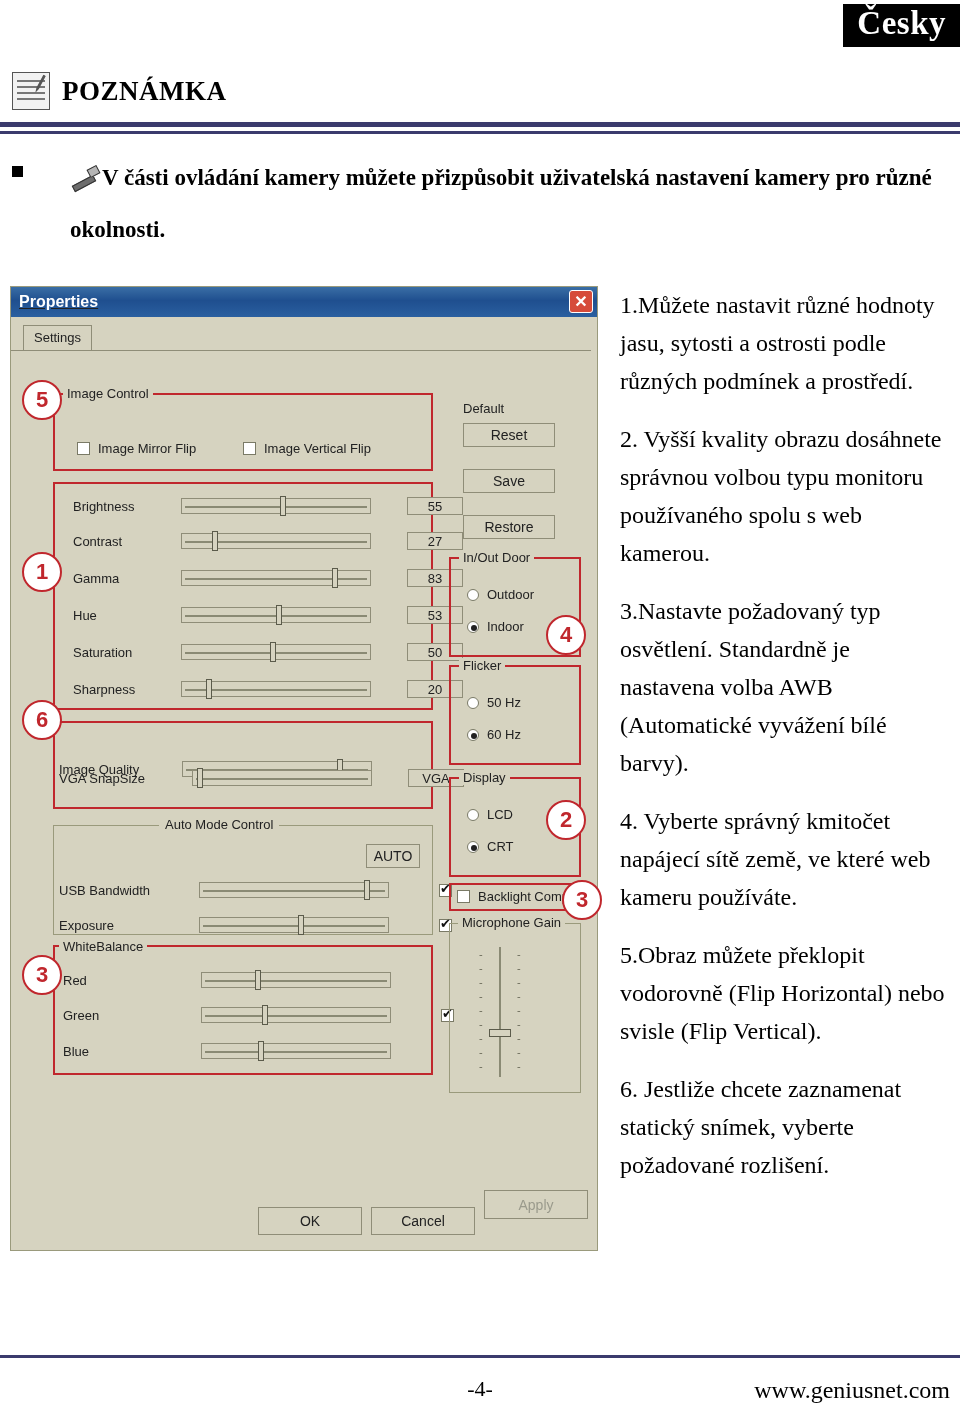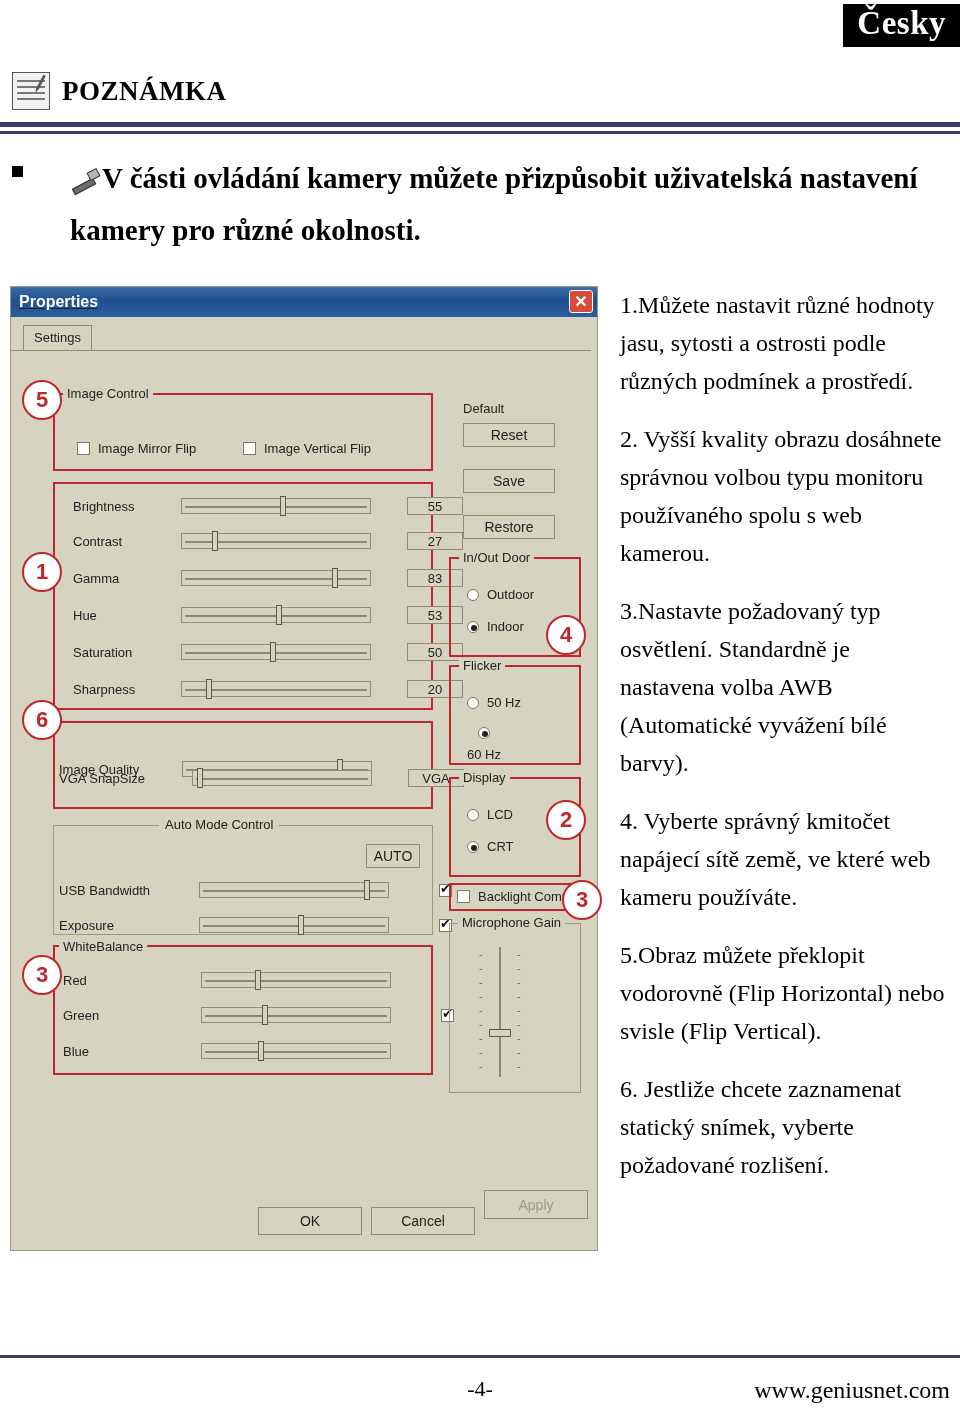--- a/index.html
+++ b/index.html
@@ -56,21 +56,21 @@
   
   .bullet-block {
     position: absolute; left: 8px; top: 152px; width: 930px;
   }
   .bullet-sq {
     position: absolute; left: 4px; top: 14px;
     width: 11px; height: 11px; background: #000;
   }
   .bullet-text {
     margin-left: 62px;
-    font-weight: bold; font-size: 29px; line-height: 52px;
+    font-weight: bold; font-size: 23px; line-height: 52px;
   }
   .tool-icon {
     display: inline-block; width: 30px; height: 24px;
     position: relative; vertical-align: -5px; margin-right: 2px;
   }
   .tool-icon .bar {
     position:absolute; left:2px; bottom:3px; width:24px; height:7px;
     background:#6d6d6d; transform: rotate(-28deg); border:1px solid #333;
   }
   .tool-icon .head {
@@ -397,21 +397,21 @@
       <span>Indoor</span>
     </div>
 
     <div class="grp redbox" style="left:438px; top:348px; width:132px; height:100px;">
       <div class="grp-lbl">Flicker</div>
     </div>
     <div style="position:absolute; left:456px; top:378px; display:flex; align-items:center; gap:8px;">
       <span class="radio"></span>
       <span>50 Hz</span>
     </div>
-    <div style="position:absolute; left:456px; top:410px; display:flex; align-items:center; gap:8px;flex-direction:column;">
+    <div style="position:absolute; left:456px; top:410px; display:flex; align-items:center; gap:8px;">
       <span class="radio on"></span>
       <span>60 Hz</span>
     </div>
 
     <div class="grp redbox" style="left:438px; top:460px; width:132px; height:100px;">
       <div class="grp-lbl">Display</div>
     </div>
     <div style="position:absolute; left:456px; top:490px; display:flex; align-items:center; gap:8px;">
       <span class="radio"></span>
       <span>LCD</span>

